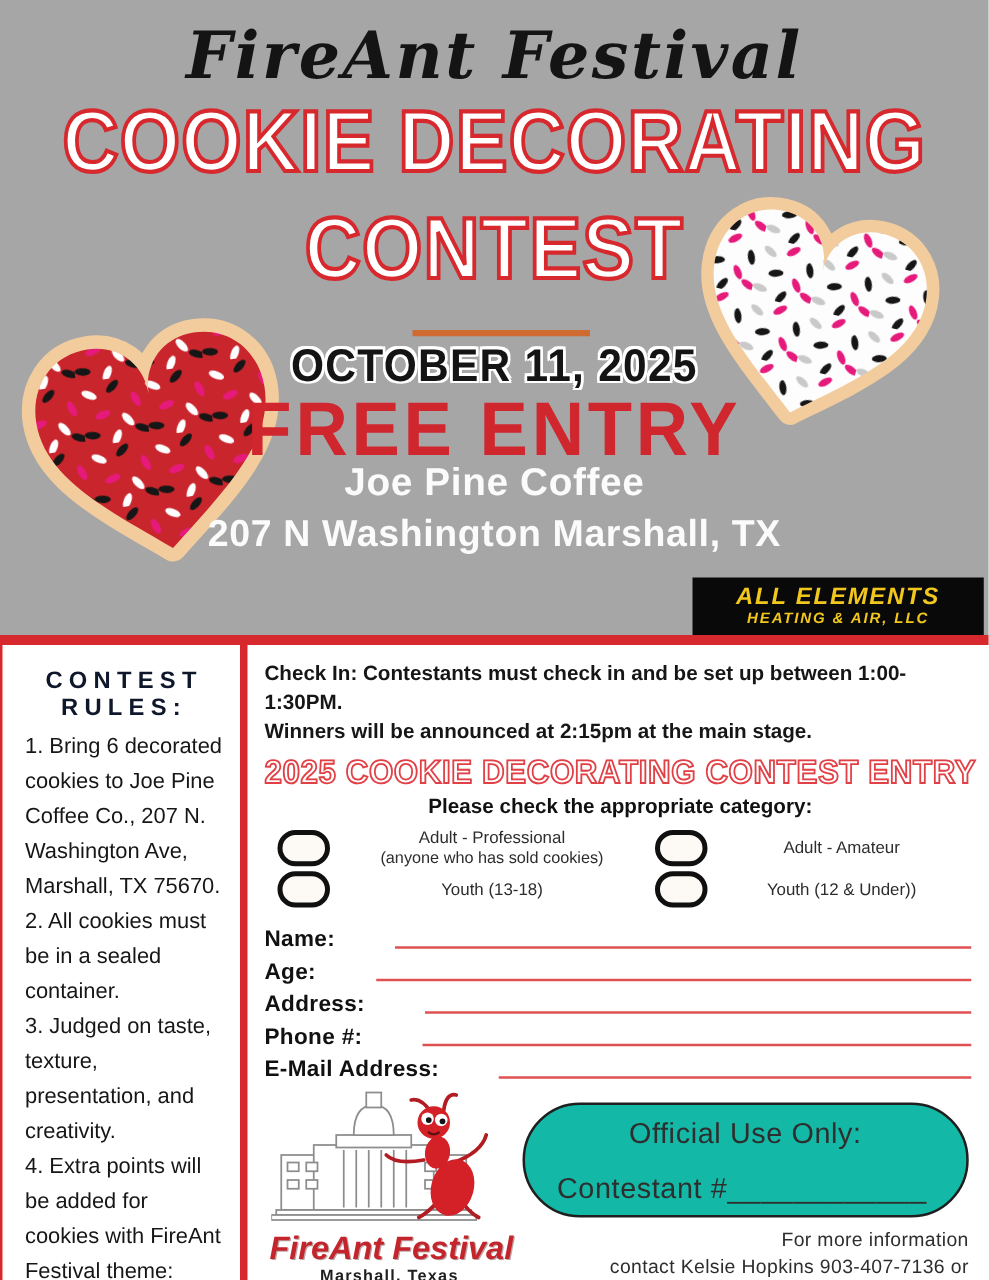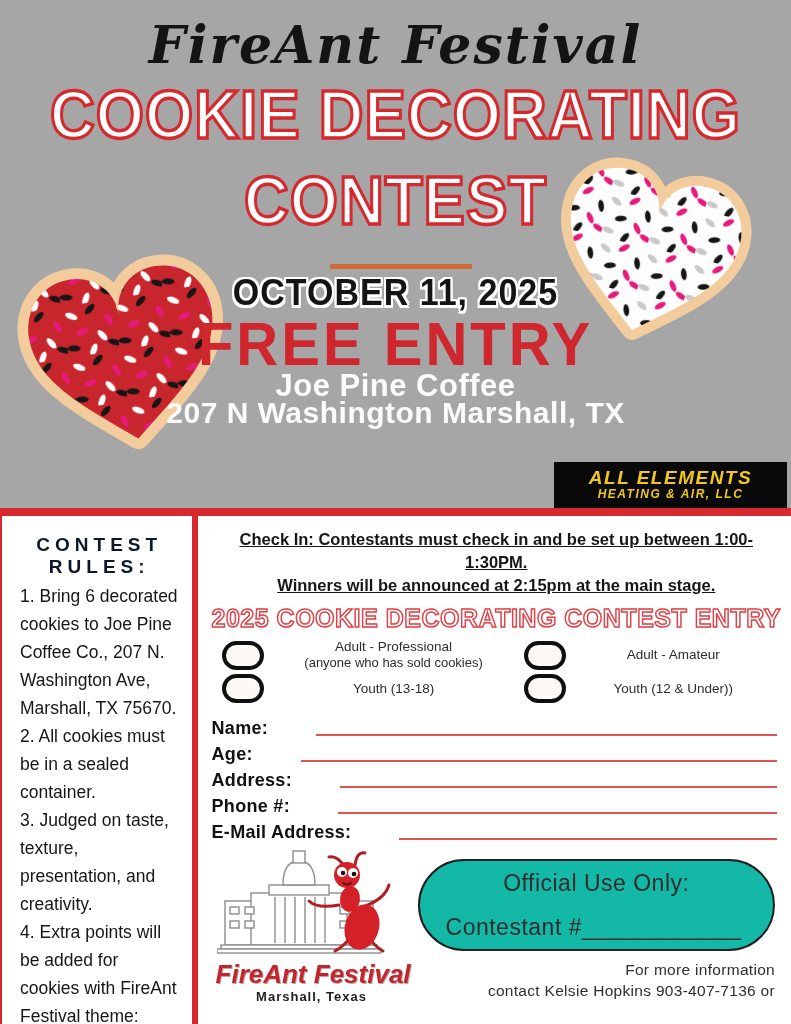--- a/index.html
+++ b/index.html
@@ -29,21 +29,21 @@
     top:272px; font-size:34px; font-weight:700; color:#141414; letter-spacing:1px;
     transform:scaleY(1.08); transform-origin:top center; z-index:3;
     text-shadow:-2px -2px 0 #fff, 2px -2px 0 #fff, -2px 2px 0 #fff, 2px 2px 0 #fff,
                 0 -2px 0 #fff, 0 2px 0 #fff, -2px 0 0 #fff, 2px 0 0 #fff;
   }
   .free-entry {
     top:308px; font-size:58px; font-weight:700; color:#d0262e; letter-spacing:3px;
     transform:scaleY(1.05); transform-origin:top center; z-index:3;
   }
   .venue { top:368px; font-size:31px; font-weight:700; color:#fbfbfb; letter-spacing:0.5px; z-index:3; }
-  .address { top:396px; font-size:30px; font-weight:700; color:#fbfbfb; letter-spacing:0.5px; z-index:3; }
+  .address { top:411px; font-size:30px; font-weight:700; color:#fbfbfb; letter-spacing:0.5px; z-index:3; }
 
   .sponsor {
     position:absolute; right:4px; top:462px; width:233px; height:46px; background:#090909;
     display:flex; flex-direction:column; align-items:center; justify-content:center; z-index:4;
   }
   .sponsor .l1 { color:#f2c71d; font-style:italic; font-weight:700; font-size:19px; letter-spacing:1.5px; line-height:1; }
   .sponsor .l2 { color:#f2c71d; font-style:italic; font-weight:700; font-size:12px; letter-spacing:1.5px; line-height:1.2; }
 
   .heart { position:absolute; z-index:1; }
   .heart-left  { left:16px;  top:246px; width:218px; height:215px; transform:rotate(-9deg); }
@@ -53,21 +53,21 @@
 
   
   .bottom { display:flex; width:791px; height:508px; background:#fff; }
   .col-left { width:283px; border-left:2px solid #d7282e; padding:12px 14px 0 18px; }
   .col-divider { width:8px; background:#d7282e; }
   .col-right { flex:1; padding:12px 10px 0 14px; position:relative; }
 
   .rules-heading { text-align:center; font-size:19px; font-weight:700; color:#0f172a; letter-spacing:5px; margin:6px 0 4px 0; }
   .rules p { font-size:17.5px; color:#161616; line-height:28px; font-weight:400; }
 
-  .checkin { text-align:center; font-size:16.5px; font-weight:700; color:#161616; line-height:23px;text-decoration:underline; }
+  .checkin { text-align:left; font-size:16.5px; font-weight:700; color:#161616; line-height:23px; }
   .entry-title {
     text-align:center; font-size:25px; font-weight:700; letter-spacing:0.5px; margin-top:6px;
     color:#ffffff; -webkit-text-stroke:1.4px #e04046; text-shadow:0 0 1px #e04046;
     transform:scaleY(1.05); transform-origin:top center; white-space:nowrap;
   }
   .cat-prompt { text-align:center; font-size:16.5px; font-weight:700; color:#111; margin-top:4px; }
 
   .cat-grid { display:grid; grid-template-columns:54% 46%; row-gap:3px; margin:7px 0 0 10px; }
   .cat-item { display:flex; align-items:center; }
   .cat-box {
@@ -172,20 +172,21 @@
       </div>
     </div>
 
     <div class="col-divider"></div>
 
     <div class="col-right">
       <div class="checkin">Check In: Contestants must check in and be set up between 1:00-1:30PM.</div>
       <div class="checkin">Winners will be announced at 2:15pm at the main stage.</div>
 
       <div class="entry-title">2025 COOKIE DECORATING CONTEST ENTRY</div>
+      <div class="cat-prompt">Please check the appropriate category:</div>
 
       <div class="cat-grid">
         <div class="cat-item">
           <div class="cat-box"></div>
           <div class="cat-text">
             <div>Adult - Professional</div>
             <div class="sub">(anyone who has sold cookies)</div>
           </div>
         </div>
         <div class="cat-item">

